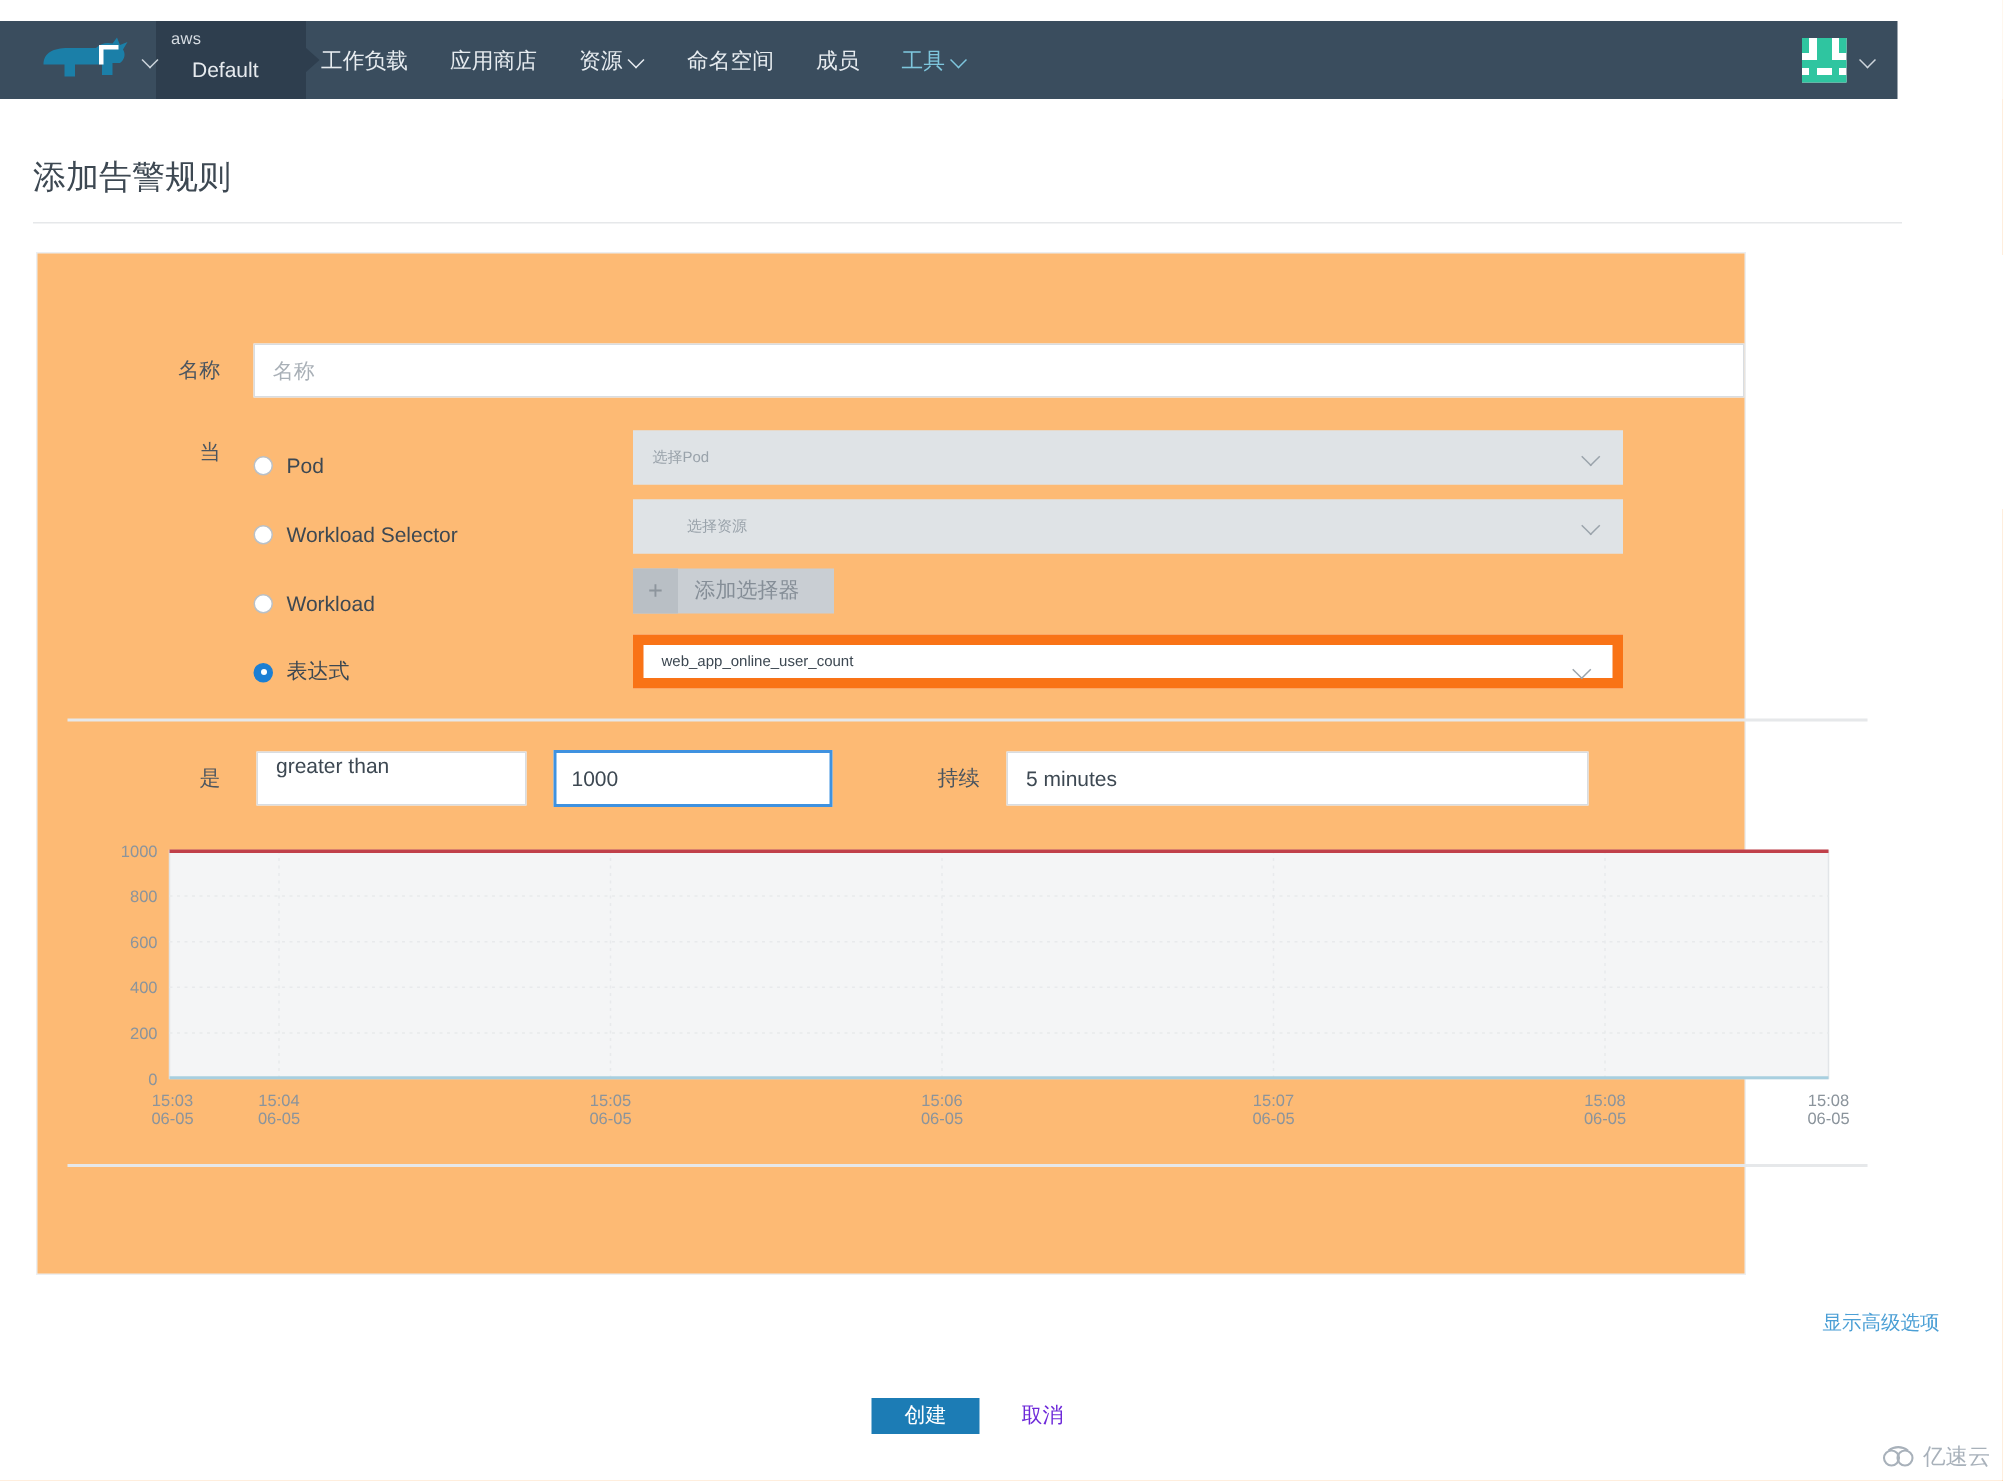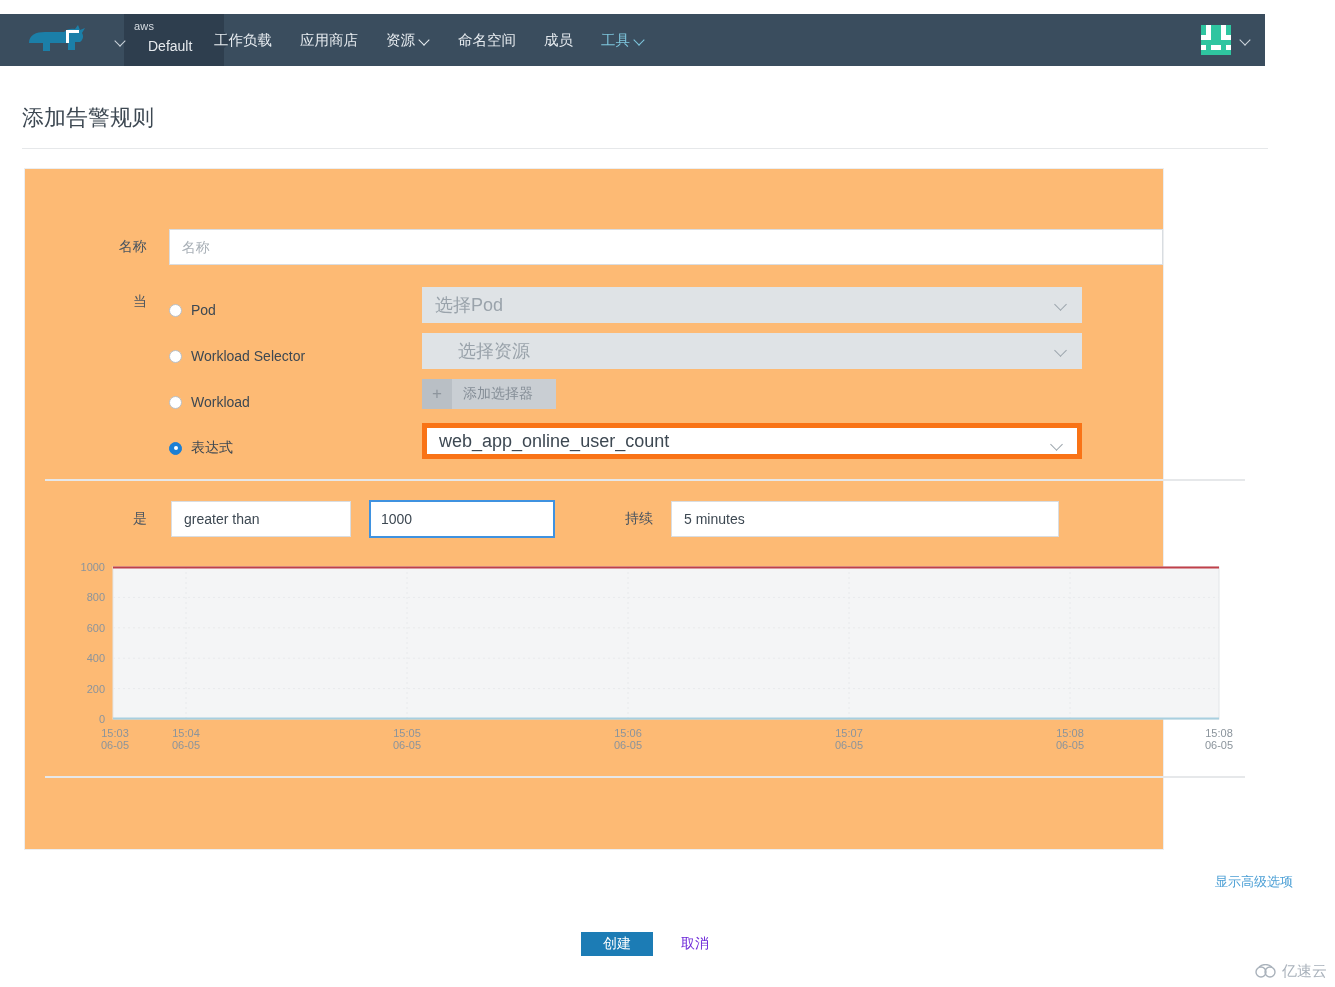--- a/index.html
+++ b/index.html
@@ -32,21 +32,20 @@
     width: 74px; height: 42px;
     display: flex; align-items: center; justify-content: center;
     z-index: 4;
   }
   .cluster-box {
     position: absolute;
     left: 104px; top: 14px;
     width: 100px; height: 52px;
     background: #2e3e4e;
     z-index: 3;
-    margin-left: 20px;
   }
   .cluster-box::after {
     content: "";
     position: absolute;
     right: -9px; top: 18px;
     border-top: 8px solid transparent;
     border-bottom: 8px solid transparent;
     border-left: 9px solid #2e3e4e;
   }
   .cluster-aws {
@@ -215,21 +214,21 @@
   .control-col {
     position: absolute;
     left: 397px; top: 118px;
     width: 662px;
     display: flex; flex-direction: column;
   }
   .select {
     height: 36px;
     display: flex; align-items: center;
     padding: 0 12px;
-    font-size: 18px;
+    font-size: 10px;
     position: relative;
     cursor: pointer;
   }
   .select .sel-caret {
     position: absolute;
     right: 14px; top: 12px;
     width: 11px; height: 11px;
   }
   .select .sel-caret::before {
     content: "";
@@ -240,21 +239,21 @@
     border-bottom: 1.4px solid currentColor;
     transform: rotate(45deg);
   }
   .select.disabled {
     background: #dfe3e6;
     border: 1px solid #dfe3e6;
     color: #9aa3ab;
   }
   .select.enabled {
     background: #ffffff;
-    border: 5px solid #f97316;
+    border: 7px solid #f97316;
     color: #3d4852;
   }
   .select.enabled .sel-caret { color: #9aa3ab; }
   .sel-w-pod   { width: 660px; margin-bottom: 10px; }
   .sel-w-wl    { width: 660px; margin-bottom: 10px; padding-left: 35px; }
   .sel-w-expr  { width: 660px; }
 
   .add-selector-btn {
     display: flex; align-items: center;
     height: 30px;
@@ -276,21 +275,21 @@
   .add-selector-label { padding-left: 11px; }
 
   
   .row-is { left: 0; top: 331px; width: 100%; }
   .row-is .field-label { width: 122px; }
   .cond-select {
     margin-left: 24px;
     width: 180px; height: 36px;
     background: #fff;
     border: 1px solid #d9dde1;
-    display: flex; align-items: center;
+    display: flex; align-items: flex-start;
     padding: 0 12px;
     font-size: 14px;
     color: #3d4852;
     position: relative;
     cursor: pointer;
   }
   .threshold-input {
     margin-left: 18px;
     width: 186px; height: 38px;
     background: #ffffff;

